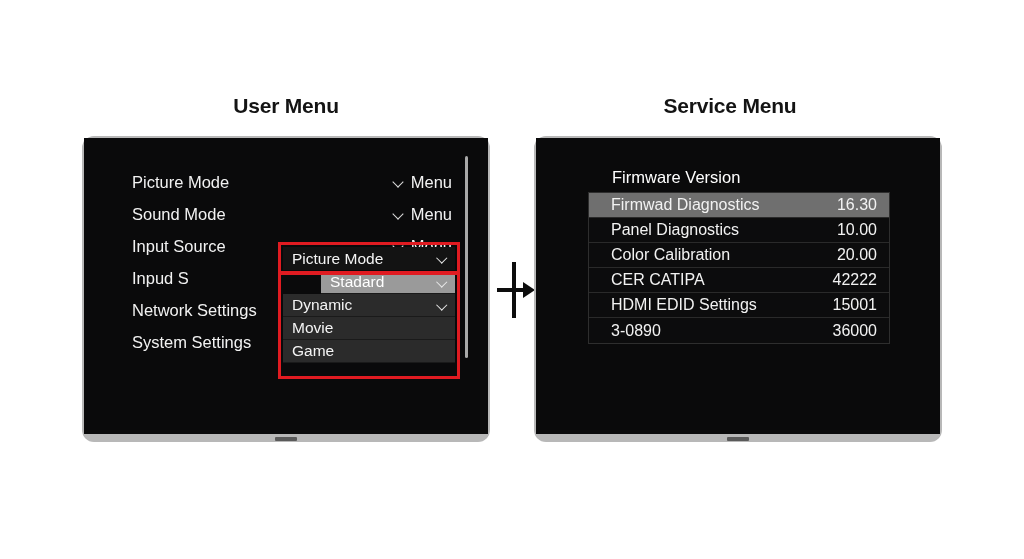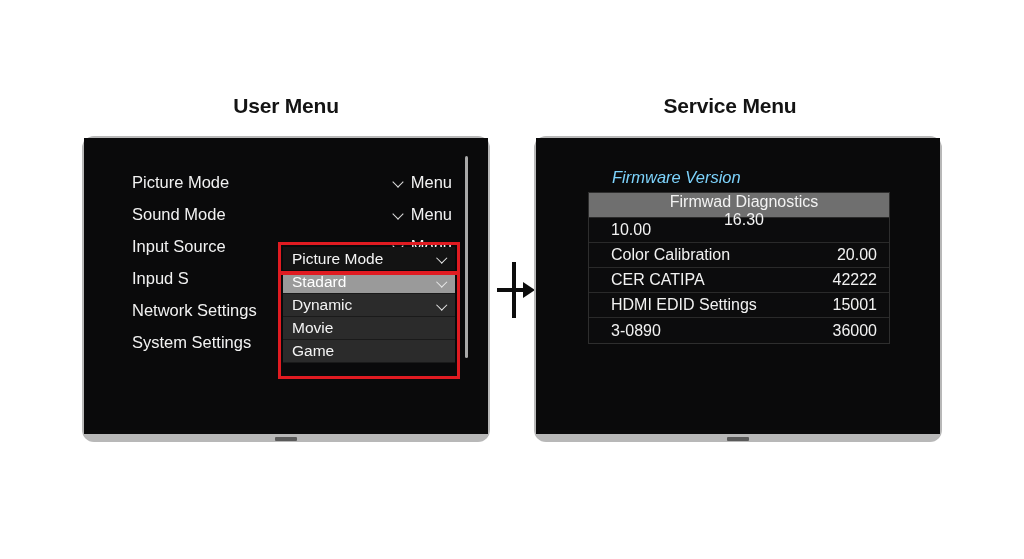--- a/index.html
+++ b/index.html
@@ -151,21 +151,21 @@
   }
   .dd-item {
     display: flex;
     align-items: center;
     justify-content: space-between;
     height: 23px;
     padding: 0 8px 0 9px;
     background: #2b2b2b;
     border-bottom: 1px solid #1a1a1a;
   }
-  .dd-item.selected { background: #9a9a9a; }
+  .dd-item.selected { background: #9a9a9a; margin-left: 38px; }
   .dd-item-label {
     font-size: 15.5px;
     color: #f4f4f4;
     white-space: nowrap;
   }
   .dd-item.selected .dd-item-label { color: #ffffff; }
   .chev-sm {
     display: inline-block;
     width: 10px;
     height: 10px;
@@ -192,42 +192,41 @@
     width: 40px;
     height: 56px;
   }
 
   
   #service-heading {
     position: absolute;
     left: 76px;
     top: 30px;
     font-size: 16.5px;
-    color: #7dd3fc;
-    white-space: nowrap;
-    font-style: italic;
+    color: #ffffff;
+    white-space: nowrap;
   }
   #service-list {
     position: absolute;
     left: 52px;
     top: 54px;
     width: 302px;
     border: 1px solid #2e2e2e;
     background: #0c0c0d;
   }
   .sv-row {
     display: flex;
     align-items: center;
     justify-content: space-between;
     height: 25px;
     padding: 0 12px 0 22px;
     border-bottom: 1px solid #2a2a2a;
   }
   .sv-row:last-child { border-bottom: none; }
-  .sv-row.selected { background: #6f6f6f; flex-direction: column; }
+  .sv-row.selected { background: #6f6f6f; }
   .sv-name {
     font-size: 16px;
     color: #f2f2f2;
     white-space: nowrap;
   }
   .sv-value {
     font-size: 16px;
     color: #f2f2f2;
     white-space: nowrap;
   }
@@ -337,20 +336,21 @@
       <div id="service-heading">Firmware Version</div>
 
       <div id="service-list">
 
         <div class="sv-row selected">
           <span class="sv-name">Firmwad Diagnostics</span>
           <span class="sv-value">16.30</span>
         </div>
 
         <div class="sv-row">
+          <span class="sv-name">Panel Diagnostics</span>
           <span class="sv-value">10.00</span>
         </div>
 
         <div class="sv-row">
           <span class="sv-name">Color Calibration</span>
           <span class="sv-value">20.00</span>
         </div>
 
         <div class="sv-row">
           <span class="sv-name">CER CATIPA</span>

